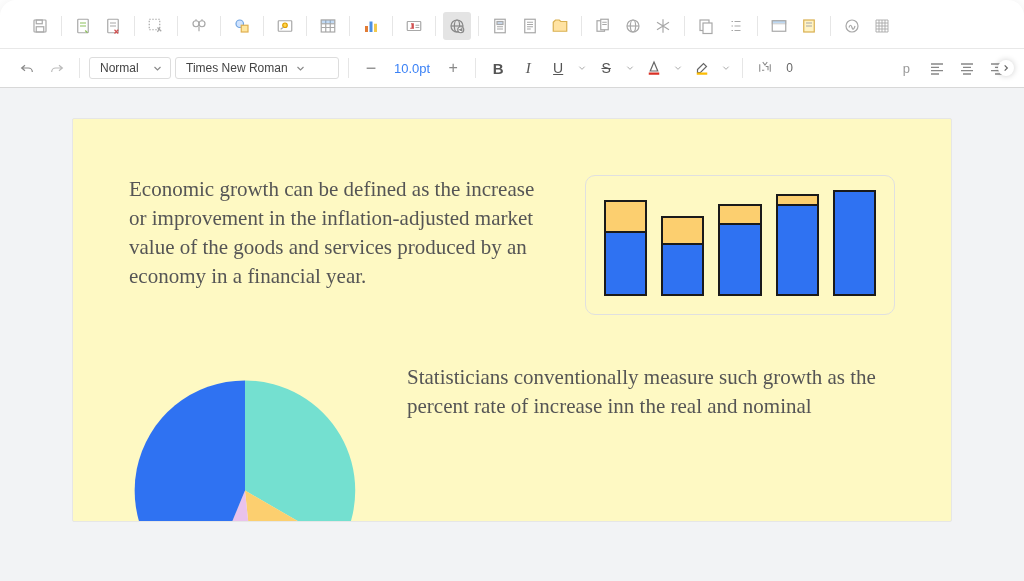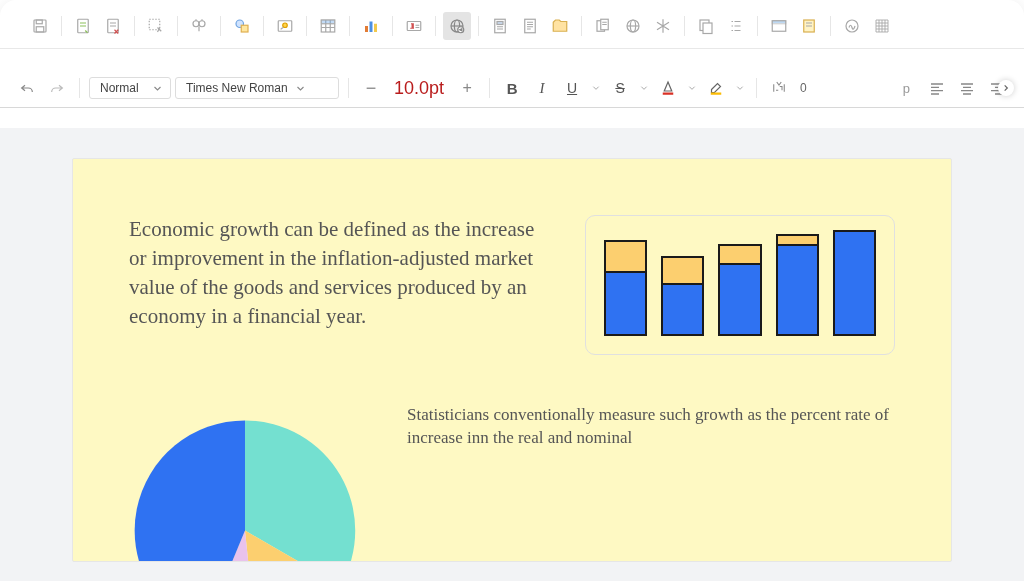--- a/index.html
+++ b/index.html
@@ -11,21 +11,20 @@
     overflow: hidden;
   }
   .window {
     background: #fff;
     border-radius: 16px;
     box-shadow: 0 2px 16px rgba(0,0,0,0.08);
     width: 100%;
     height: 100%;
     display: flex;
     flex-direction: column;
-    gap: 20px;
   }
   
   .toolbar-top {
     display: flex;
     align-items: center;
     gap: 2px;
     padding: 12px 26px 8px 26px;
     border-bottom: 1px solid #e8e8e8;
   }
   .tb-btn {
@@ -149,21 +148,21 @@
   .seg-bot { background: #2f72f2; }
   .row2 {
     margin-top: 48px;
     display: flex;
     gap: 46px;
     align-items: flex-start;
   }
   .pie-wrap { width: 232px; height: 158px; overflow: hidden; }
   .para2 {
     font-family: "Times New Roman", serif;
-    font-size: 17px;
+    font-size: 21px;
     color: #555;
     line-height: 1.38;
     flex: 1;
   }
 </style>
 </head>
 <body>
 
 <div class="window">
 
@@ -354,21 +353,21 @@
 
     <div class="dd wide">
       <span>Times New Roman</span>
       <svg class="caret" viewBox="0 0 12 12">
           <path d="M2 4l4 4 4-4" fill="none" stroke="#888" stroke-width="1.5"></path>
         </svg>
     </div>
 
     <div class="tb-sep"></div>
     <div class="fmt-btn" style="font-size:18px;color:#888;">−</div>
-    <span style="font-size:18px;color:#b91c1c;padding:0 6px;">10.0pt</span>
+    <span style="font-size:13px;color:#3b82f6;padding:0 6px;">10.0pt</span>
     <div class="fmt-btn" style="font-size:16px;color:#888;">+</div>
     <div class="tb-sep"></div>
 
     <div class="fmt-btn" style="font-weight:700;font-size:15px;">B</div>
     <div class="fmt-btn" style="font-style:italic;font-family:serif;font-size:15px;">I</div>
     <div class="fmt-btn" style="text-decoration:underline;font-size:14px;">U</div>
     <div class="fmt-btn small-caret">
       <svg width="8" height="8" viewBox="0 0 12 12">
           <path d="M2 4l4 4 4-4" fill="none" stroke="#aaa" stroke-width="1.5"></path>
         </svg>

